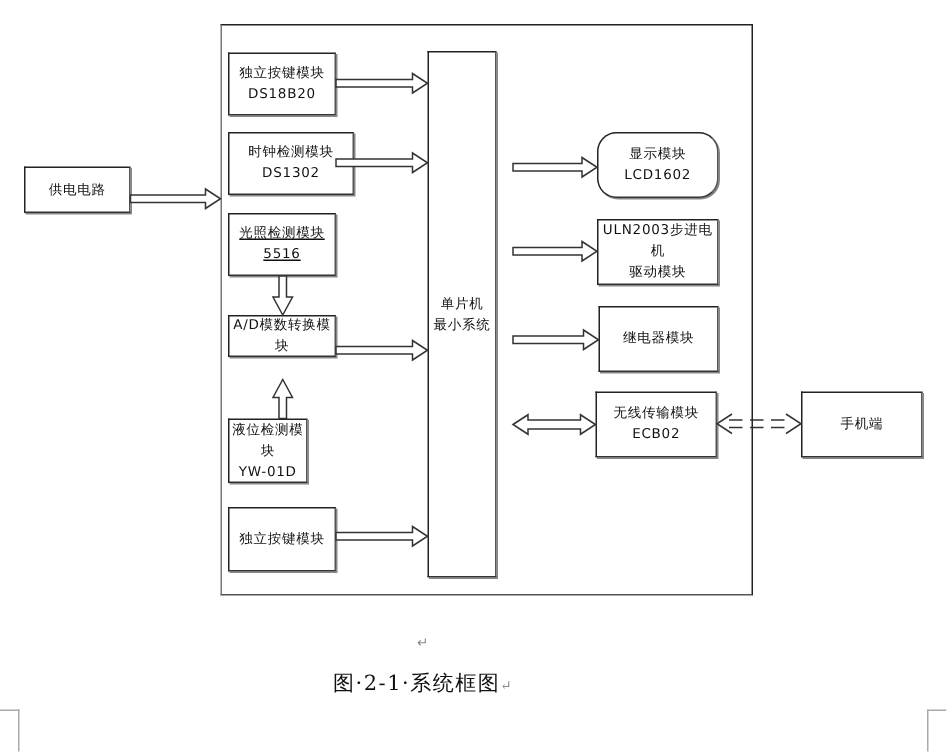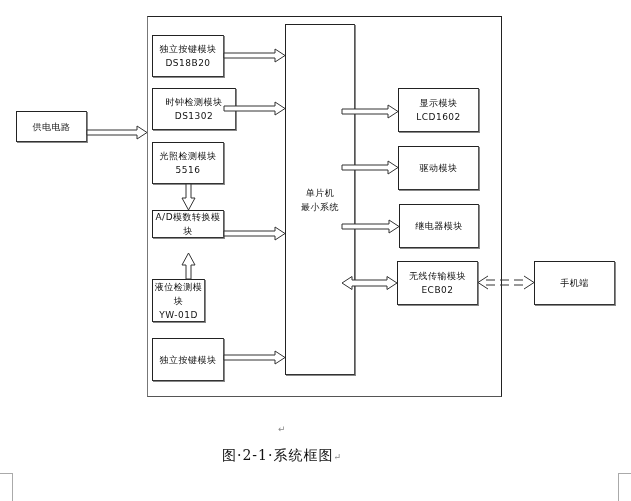--- a/index.html
+++ b/index.html
@@ -29,45 +29,46 @@
 </div>
 
 <div class="box" style="left:152px;top:35px;width:72px;height:42px;">
   <span>独立按键模块</span>
   <span>DS18B20</span>
 </div>
 <div class="box" style="left:152px;top:88px;width:84px;height:42px;">
   <span>时钟检测模块</span>
   <span>DS1302</span>
 </div>
-<div class="box" style="left:152px;top:142px;width:72px;height:42px;">
+<div class="box" style="left:152px;top:142px;width:72px;height:42px;text-decoration:underline;">
   <span>光照检测模块</span>
   <span>5516</span>
 </div>
 <div class="box" style="left:152px;top:210px;width:72px;height:28px;">
   <span>A/D模数转换模</span>
   <span>块</span>
 </div>
 <div class="box" style="left:152px;top:279px;width:53px;height:43px;">
   <span>液位检测模块</span>
   <span>YW-01D</span>
 </div>
 <div class="box" style="left:152px;top:338px;width:72px;height:43px;text-align:right;">
   <span>独立按键模块</span>
 </div>
 
-<div class="box" style="left:285px;top:24px;width:70px;height:351px;">
+<div class="box" style="left:285px;top:34px;width:46px;height:351px;">
   <span>单片机</span>
   <span>最小系统</span>
 </div>
 
-<div class="box" style="left:398px;top:88px;width:81px;height:44px;">
+<div class="box" style="left:398px;top:88px;width:81px;height:44px;border-radius:13px;">
   <span>显示模块LCD1602</span>
 </div>
 <div class="box" style="left:398px;top:146px;width:81px;height:44px;">
+  <span>ULN2003步进电机</span>
   <span>驱动模块</span>
 </div>
 <div class="box" style="left:399px;top:204px;width:80px;height:44px;">
   <span>继电器模块</span>
 </div>
 <div class="box" style="left:397px;top:261px;width:81px;height:44px;">
   <span>无线传输模块</span>
   <span>ECB02</span>
 </div>
 

